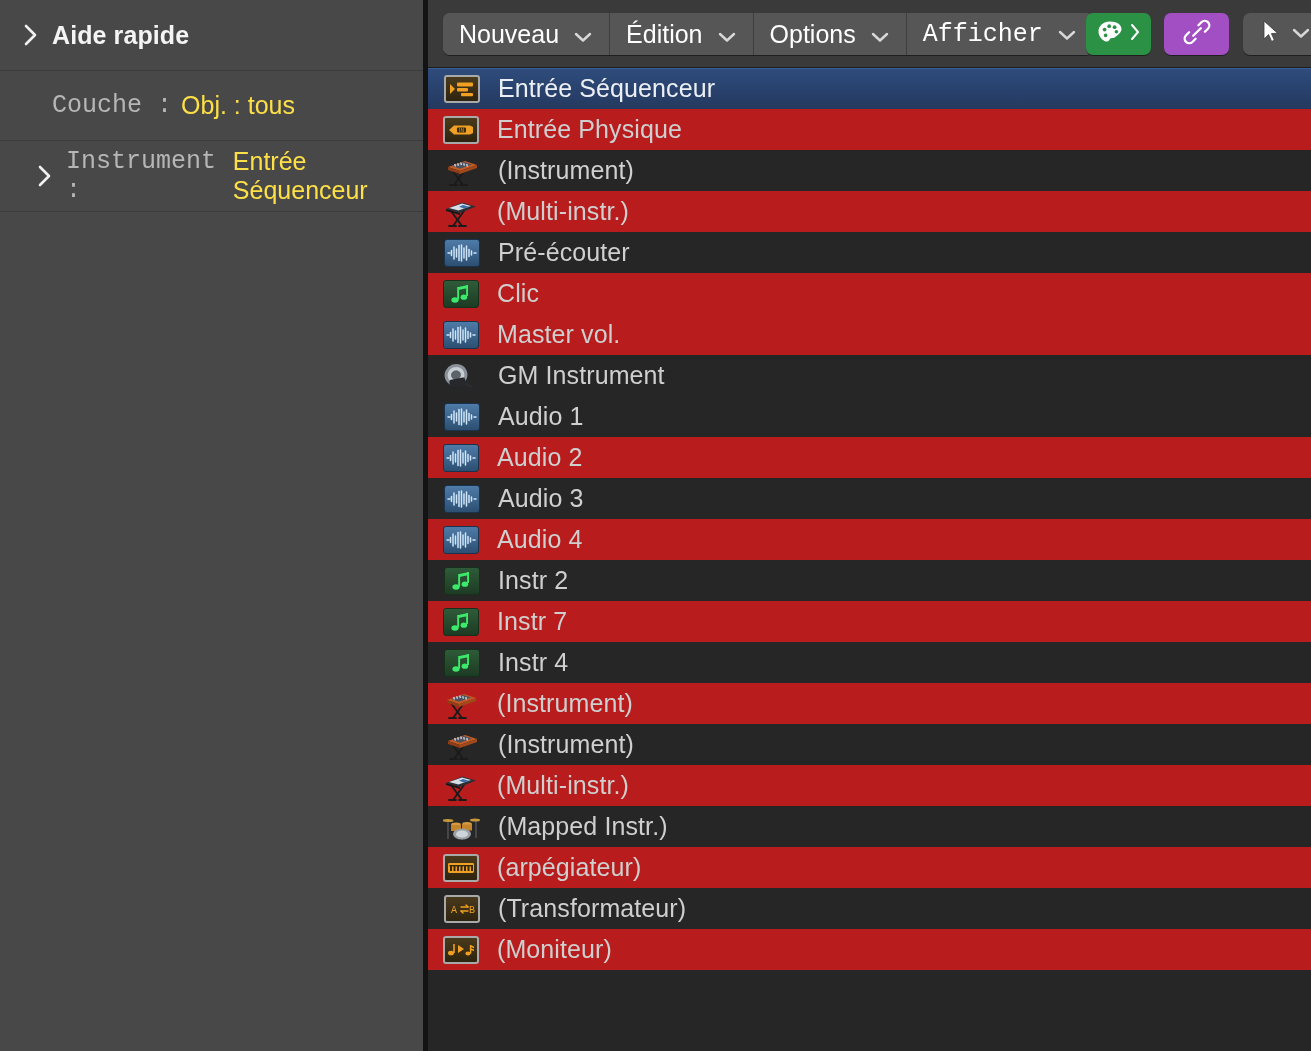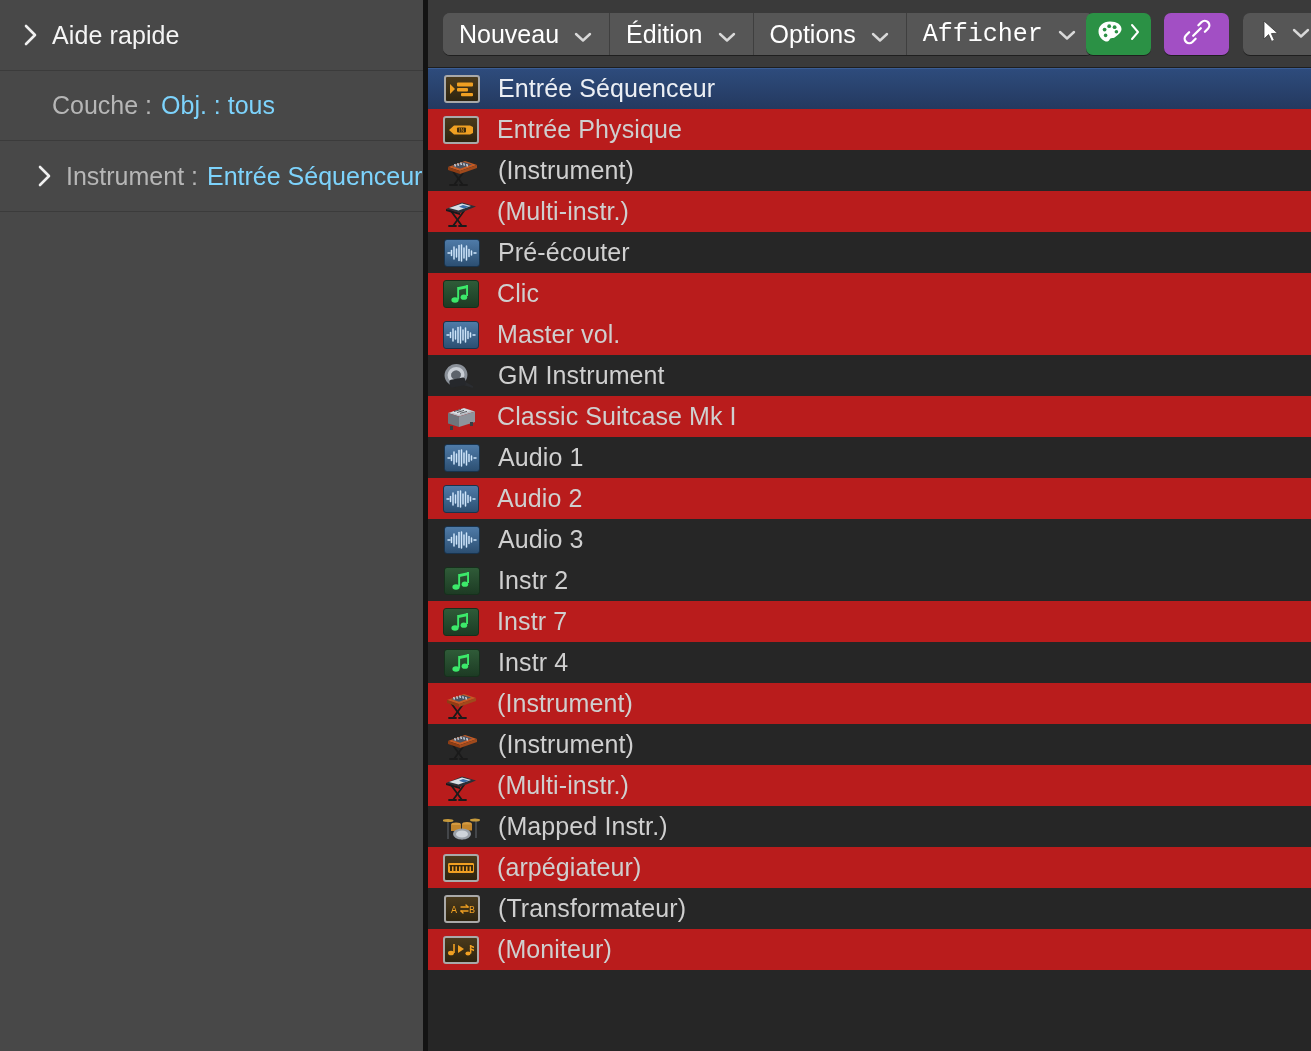--- a/index.html
+++ b/index.html
@@ -18,34 +18,34 @@
     box-sizing:border-box;
   }
   .insp-section{
     position:relative;
     box-sizing:border-box;
     border-bottom:1px solid #3b3b3b;
     display:flex;align-items:center;
     padding-left:18px;
     color:#f2f2f2;
   }
-  .insp-section.sec0{height:71px;}
+  .insp-section.sec0{height:71px;font-weight:bold;}
   .insp-section.sec1{height:70px;}
   .insp-section.sec2{height:71px;padding-left:32px;}
   .insp-section.rest{height:839px;border-bottom:none;}
 
   .disclosure{
     width:26px;height:26px;flex:0 0 26px;
     display:flex;align-items:center;justify-content:center;
     margin-right:8px;
   }
   .disclosure svg{display:block;}
   .insp-title{font-size:25px;color:#f4f4f4;letter-spacing:.1px;}
-  .insp-label{font-size:25px;color:#b6b6b6;}
-  .insp-value{font-size:25px;color:#7dd3fc;}
+  .insp-label{font-size:25px;color:#b6b6b6;font-family:Liberation Mono, monospace;}
+  .insp-value{font-size:25px;color:#fde047;}
   .spacer-ind{width:34px;flex:0 0 34px;}
 
   
   #panel-divider{
     position:absolute;left:423px;top:0;width:5px;height:1051px;
     background:#131313;
   }
 
   
   #right-side{
@@ -403,38 +403,20 @@
             <svg class="ic" width="38" height="30" viewBox="0 0 38 30">
               <ellipse cx="13" cy="14" rx="11.5" ry="11" fill="#8b9199" transform="rotate(-22 13 14)"></ellipse>
               <ellipse cx="13" cy="14" rx="8.5" ry="8" fill="#c9ced5" transform="rotate(-22 13 14)"></ellipse>
               <ellipse cx="13" cy="14" rx="5" ry="4.6" fill="#5d636b" transform="rotate(-22 13 14)"></ellipse>
               <path d="M19 19 L30 25 L30 27 L20 24 Z" fill="#2a2c30"></path>
               <rect x="6" y="19" width="16" height="8" rx="2" fill="#26282c" transform="rotate(-10 6 19)"></rect>
             </svg>
           </span>
           <span class="row-label">GM Instrument</span>
         </div>
-        <div class="row odd">
-          <span class="row-icon">
-            <svg class="ic" width="38" height="30" viewBox="0 0 38 30">
-              <path d="M6 11 L22 6 L33 9.5 L17 14.5 Z" fill="#b8bdc4"></path>
-              <path d="M6 11 L17 14.5 L17 25 L6 21.5 Z" fill="#6e747c"></path>
-              <path d="M17 14.5 L33 9.5 L33 20 L17 25 Z" fill="#8e949c"></path>
-              <path d="M9 10.3 L22 6.5 L29 8.8 L16.5 12.8 Z" fill="#d9dde2"></path>
-              <g stroke="#3a3d42" stroke-width="0.8">
-                <path d="M12 9.5 L19 7.5"></path>
-                <path d="M15 10.5 L22 8.4"></path>
-                <path d="M18 11.4 L25 9.4"></path>
-              </g>
-              <rect x="8" y="24" width="3" height="4" fill="#3a3d42"></rect>
-              <rect x="28" y="20" width="3" height="4" fill="#3a3d42"></rect>
-            </svg>
-          </span>
-          <span class="row-label">Classic Suitcase Mk I</span>
-        </div>
         <div class="row even">
           <span class="row-icon">
             <span class="ic-wave">
               <svg width="32" height="20" viewBox="0 0 32 20">
                 <g stroke="#cfe6fb" stroke-width="1.5" stroke-linecap="round">
                   <path d="M2 10 L4 10"></path>
                   <path d="M5.5 7.5 L5.5 12.5"></path>
                   <path d="M8 4 L8 16"></path>
                   <path d="M10.5 6 L10.5 14"></path>
                   <path d="M13 2.5 L13 17.5"></path>
@@ -487,20 +469,42 @@
                   <path d="M20.5 3 L20.5 17"></path>
                   <path d="M23 6.5 L23 13.5"></path>
                   <path d="M25.5 8 L25.5 12"></path>
                   <path d="M28 10 L30 10"></path>
                 </g>
               </svg>
             </span>
           </span>
           <span class="row-label">Audio 3</span>
         </div>
+        <div class="row odd">
+          <span class="row-icon">
+            <span class="ic-wave">
+              <svg width="32" height="20" viewBox="0 0 32 20">
+                <g stroke="#cfe6fb" stroke-width="1.5" stroke-linecap="round">
+                  <path d="M2 10 L4 10"></path>
+                  <path d="M5.5 7.5 L5.5 12.5"></path>
+                  <path d="M8 4 L8 16"></path>
+                  <path d="M10.5 6 L10.5 14"></path>
+                  <path d="M13 2.5 L13 17.5"></path>
+                  <path d="M15.5 2 L15.5 18"></path>
+                  <path d="M18 5 L18 15"></path>
+                  <path d="M20.5 3 L20.5 17"></path>
+                  <path d="M23 6.5 L23 13.5"></path>
+                  <path d="M25.5 8 L25.5 12"></path>
+                  <path d="M28 10 L30 10"></path>
+                </g>
+              </svg>
+            </span>
+          </span>
+          <span class="row-label">Audio 4</span>
+        </div>
         <div class="row even">
           <span class="row-icon">
             <span class="ic-note">
               <svg width="20" height="22" viewBox="0 0 20 22">
                 <path d="M7.5 4 L17 2 L17 5 L7.5 7 Z" fill="#3ce96a"></path>
                 <rect x="6.2" y="4" width="1.9" height="12.5" fill="#3ce96a"></rect>
                 <rect x="15.1" y="2" width="1.9" height="11" fill="#3ce96a"></rect>
                 <ellipse cx="4" cy="17" rx="3.6" ry="2.8" fill="#3ce96a"></ellipse>
                 <ellipse cx="12.9" cy="14.2" rx="3.3" ry="2.6" fill="#3ce96a"></ellipse>
               </svg>

